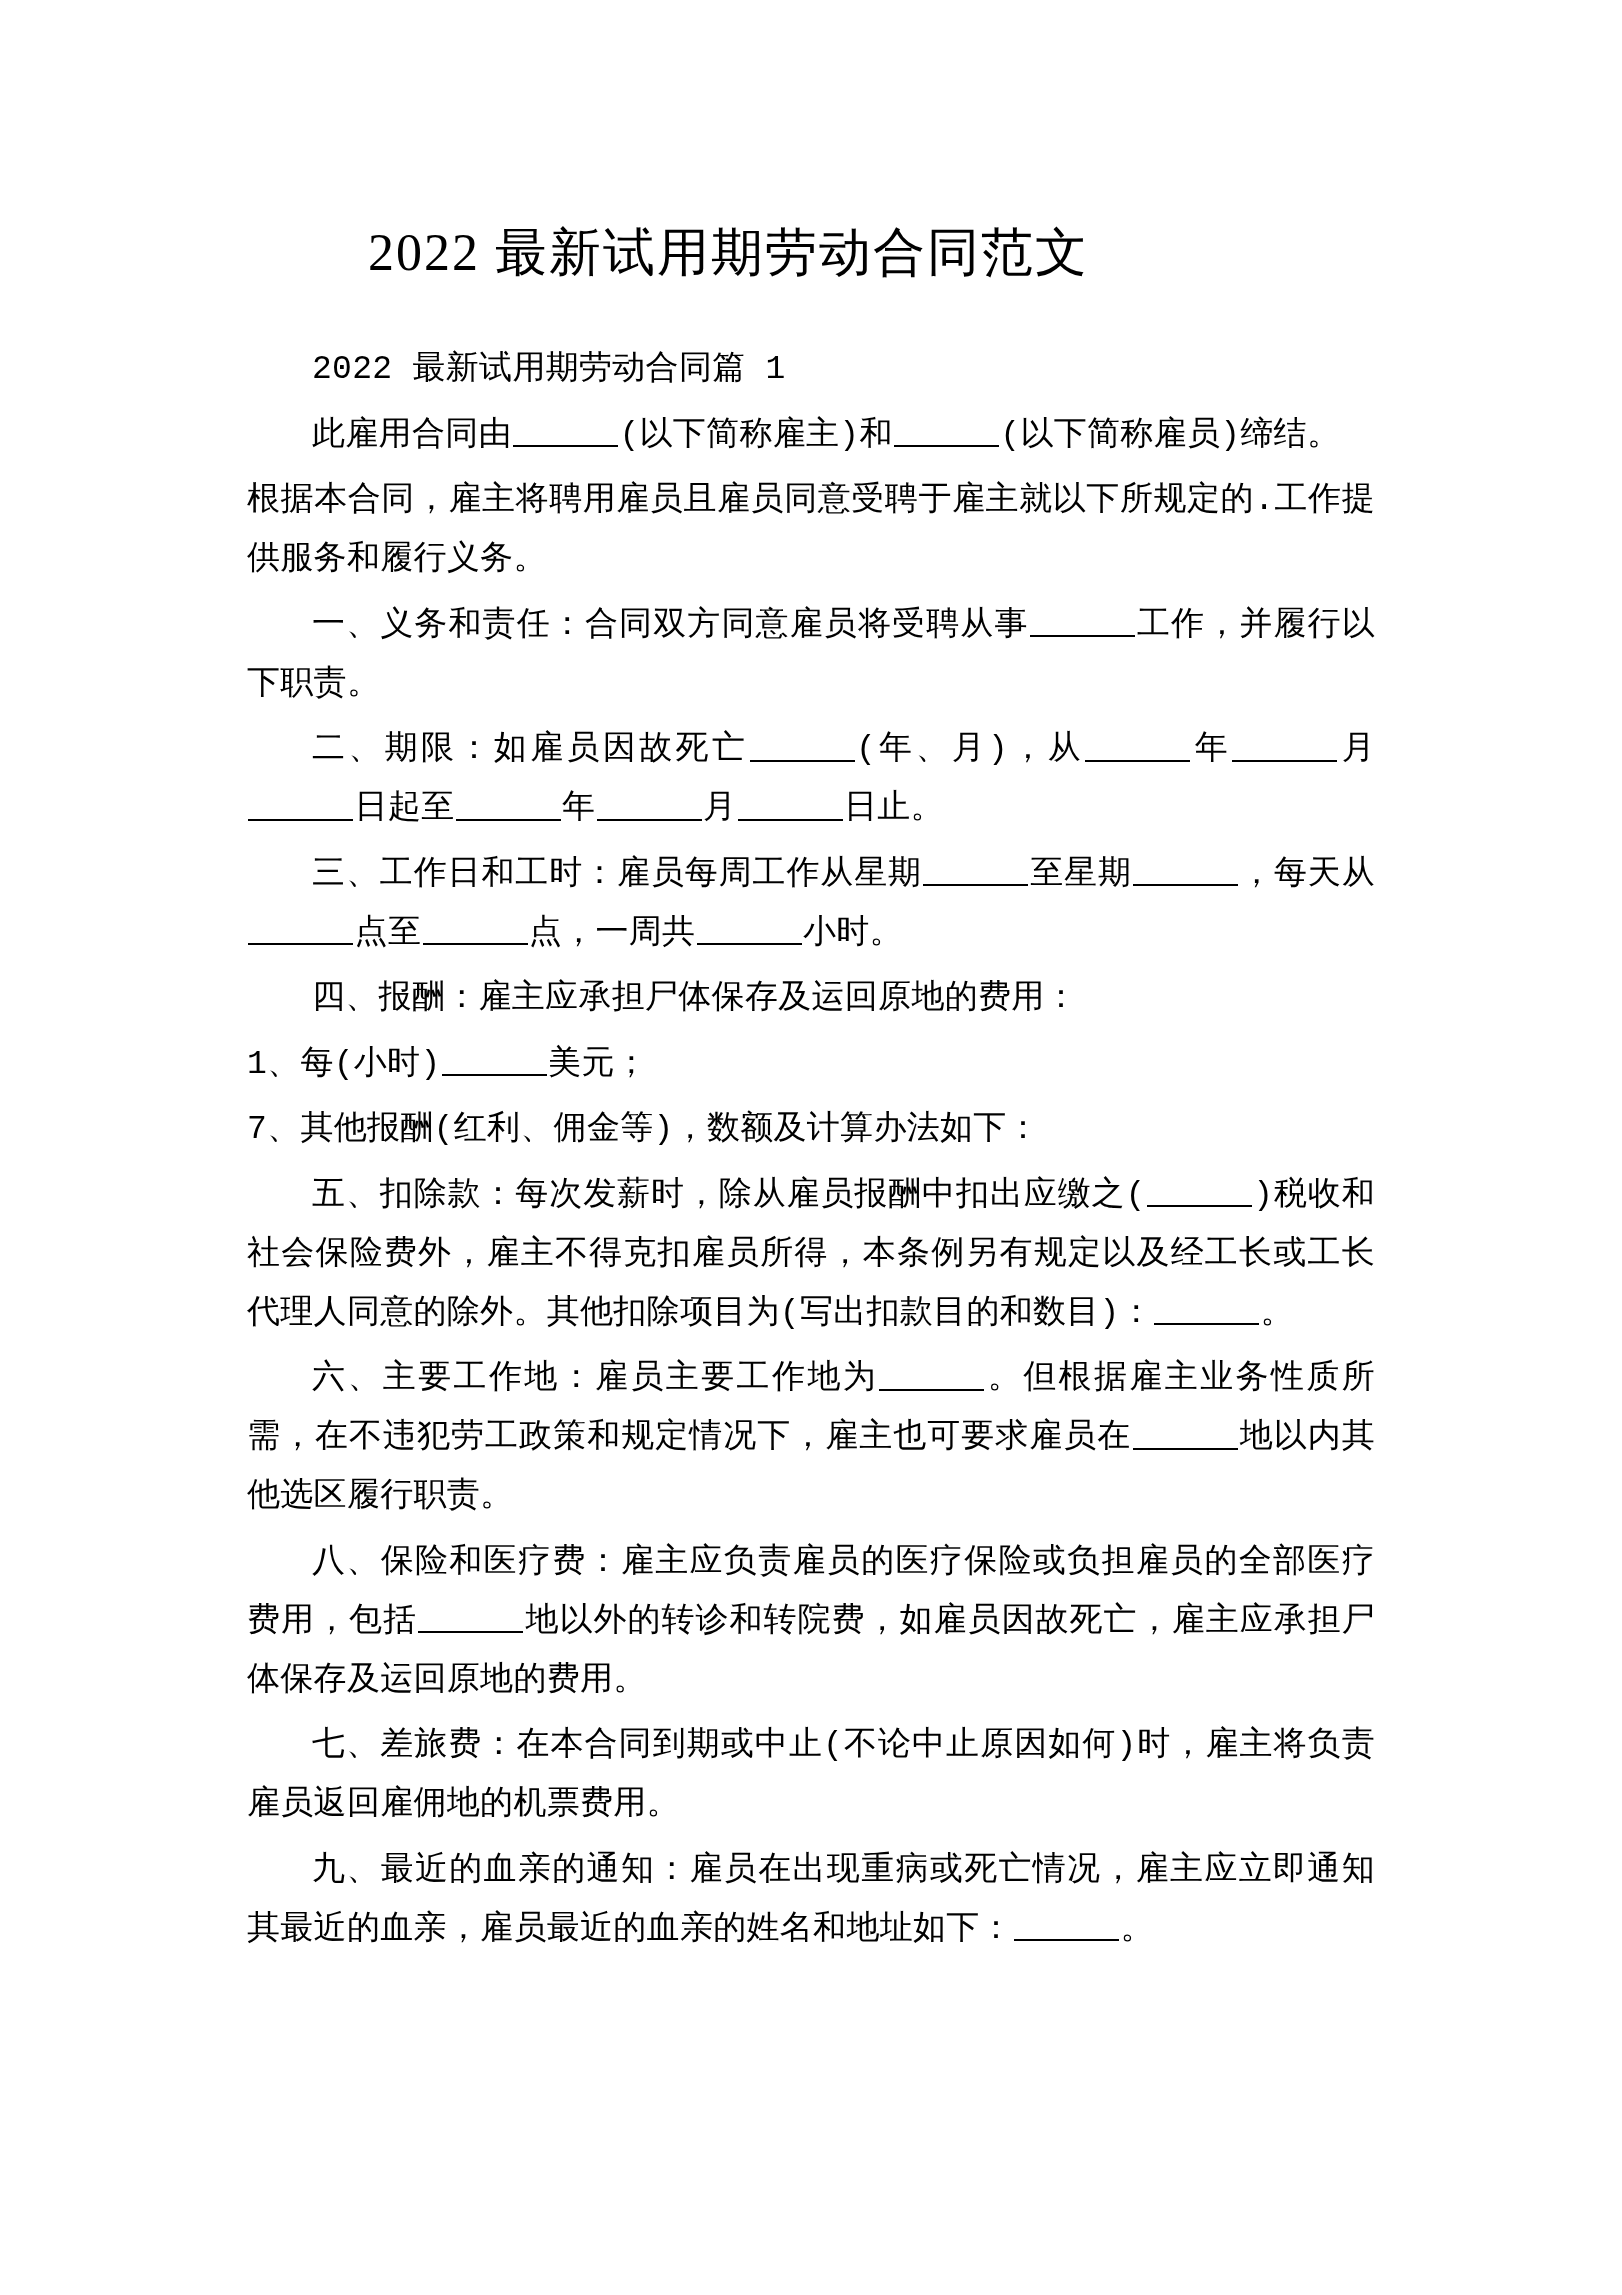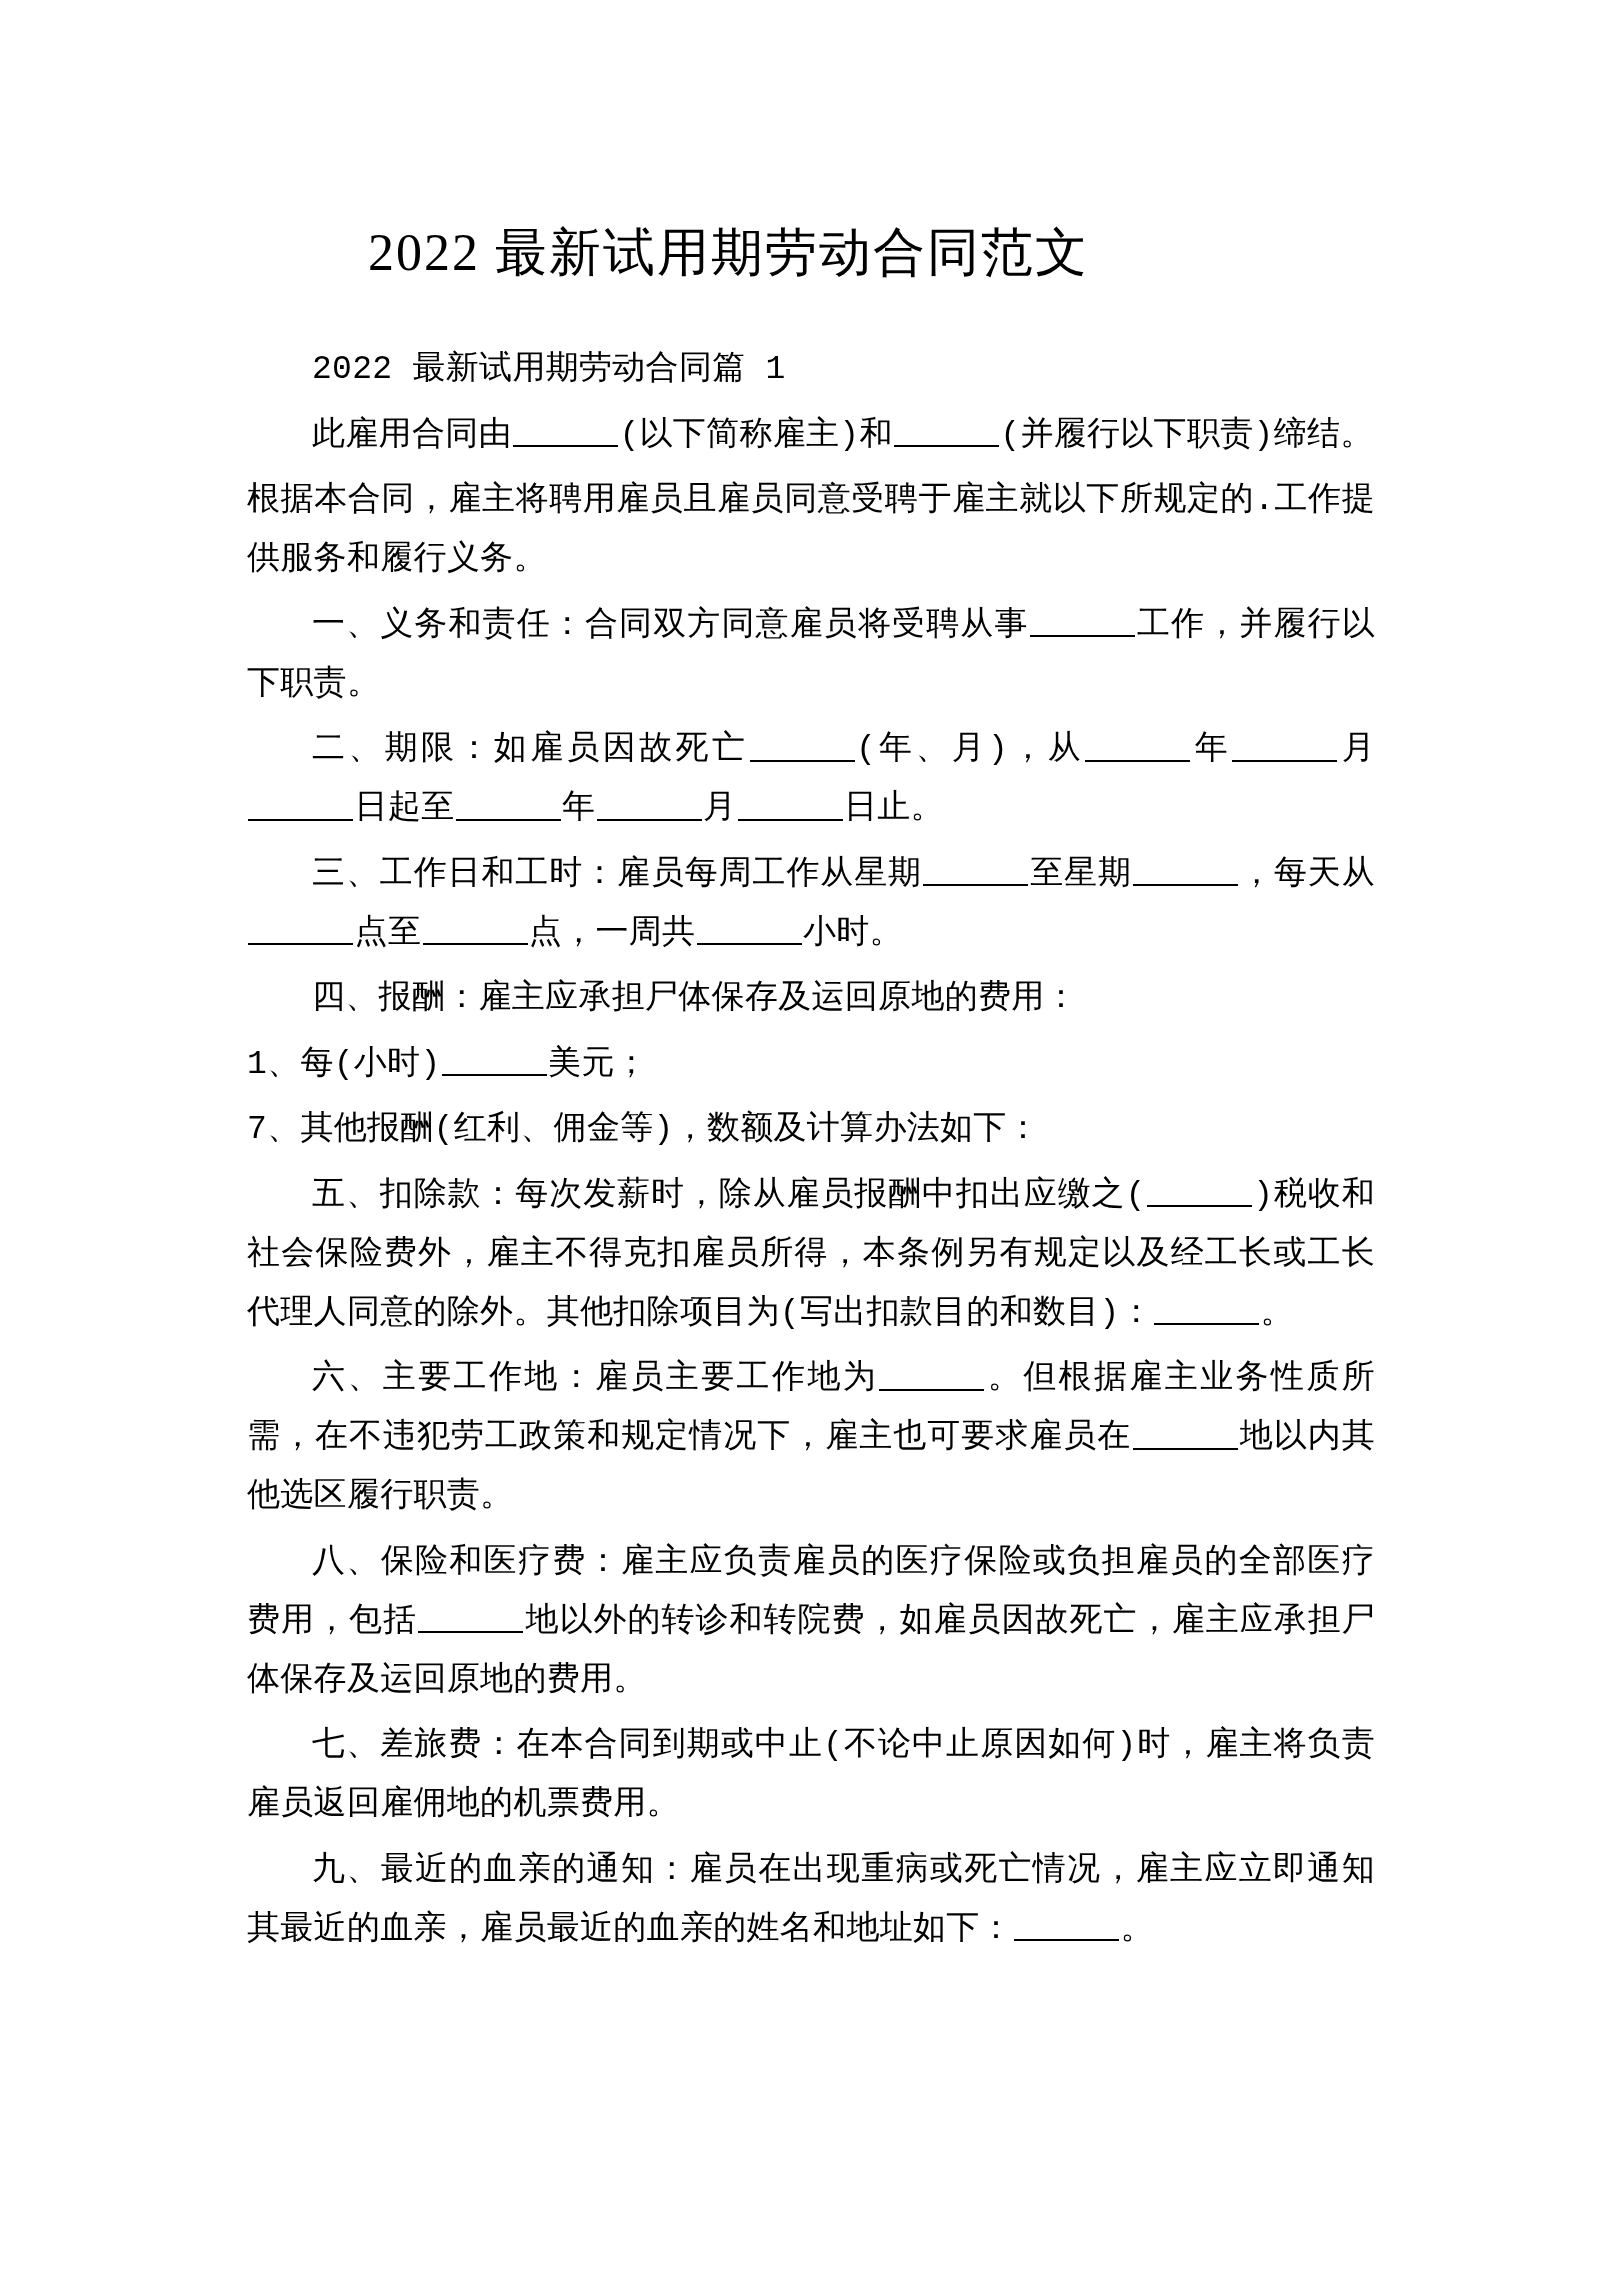--- a/index.html
+++ b/index.html
@@ -88,21 +88,21 @@
 
   <h1 class="doc-title">2022 最新试用期劳动合同范文</h1>
 
   <div class="body-block">
 
     <p class="para indent">
       <span>2022 最新试用期劳动合同篇 1</span>
     </p>
 
     <p class="para indent">
-      <span>此雇用合同由</span><span class="blank w2"></span><span>(以下简称雇主)和</span><span class="blank w2"></span><span>(并履行以下职责)缔结。</span>
+      <span>此雇用合同由</span><span class="blank w2"></span><span>(以下简称雇主)和</span><span class="blank w2"></span><span>(以下简称雇员)缔结。</span>
     </p>
 
     <p class="para no-indent">
       <span>根据本合同，雇主将聘用雇员且雇员同意受聘于雇主就以下所规定的.工作提供服务和履行义务。</span>
     </p>
 
     <p class="para indent">
       <span>一、义务和责任：合同双方同意雇员将受聘从事</span><span class="blank w2"></span><span>工作，并履行以下职责。</span>
     </p>
 

